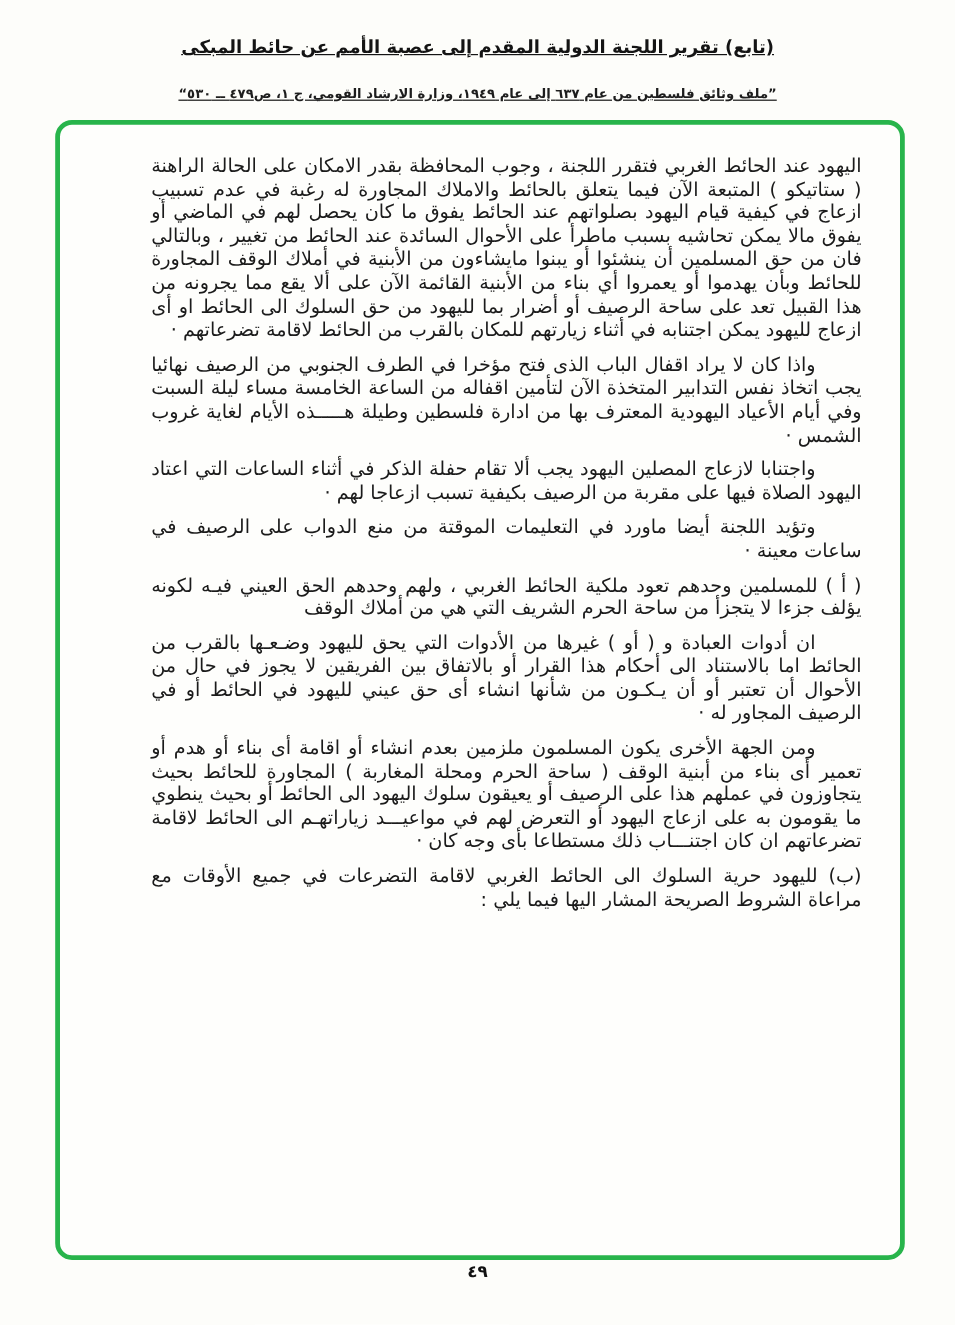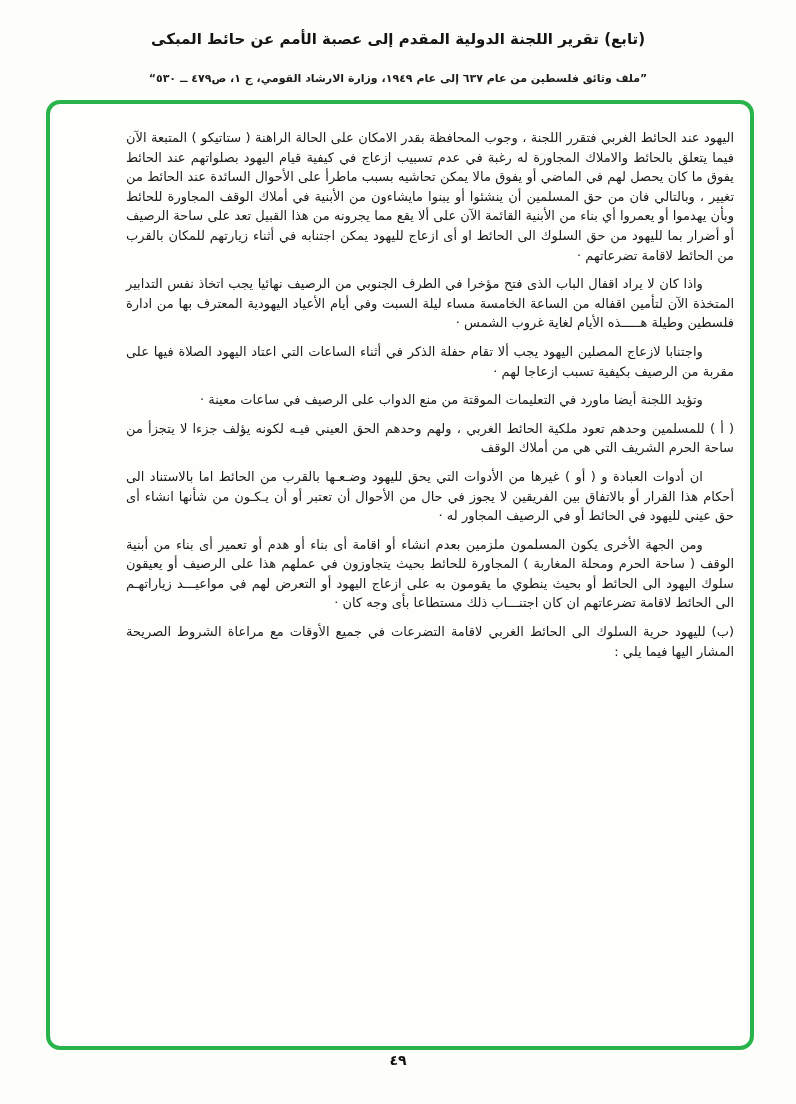--- a/index.html
+++ b/index.html
@@ -14,20 +14,21 @@
     height: 1104px;
     background: #fdfdfa;
     overflow: hidden;
     margin: 0 auto;
   }
   .header {
     direction: rtl;
     text-align: center;
     padding-top: 30px;
     color: #141414;
+    text-decoration: underline;
   }
   .header-title {
     font-size: 15px;
     font-weight: bold;
     letter-spacing: 0.2px;
   }
   .header-subtitle {
     font-size: 11px;
     font-weight: bold;
     margin-top: 24px;
@@ -44,24 +45,24 @@
     box-sizing: border-box;
     background: #fefefc;
   }
   .content {
     position: absolute;
     box-sizing: border-box;
     top: 0;
     right: 0;
     width: 100%;
     height: 100%;
-    padding: 24px 16px 10px 76px;
+    padding: 24px 32px 10px 76px;
     direction: rtl;
     text-align: justify;
-    font-size: 13px;
+    font-size: 16px;
     line-height: 19.6px;
     color: #1b1b1b;
     overflow: hidden;
   }
   .content p {
     margin: 0 0 9px 0;
   }
   .content p.indent {
     text-indent: 2.4em;
   }

